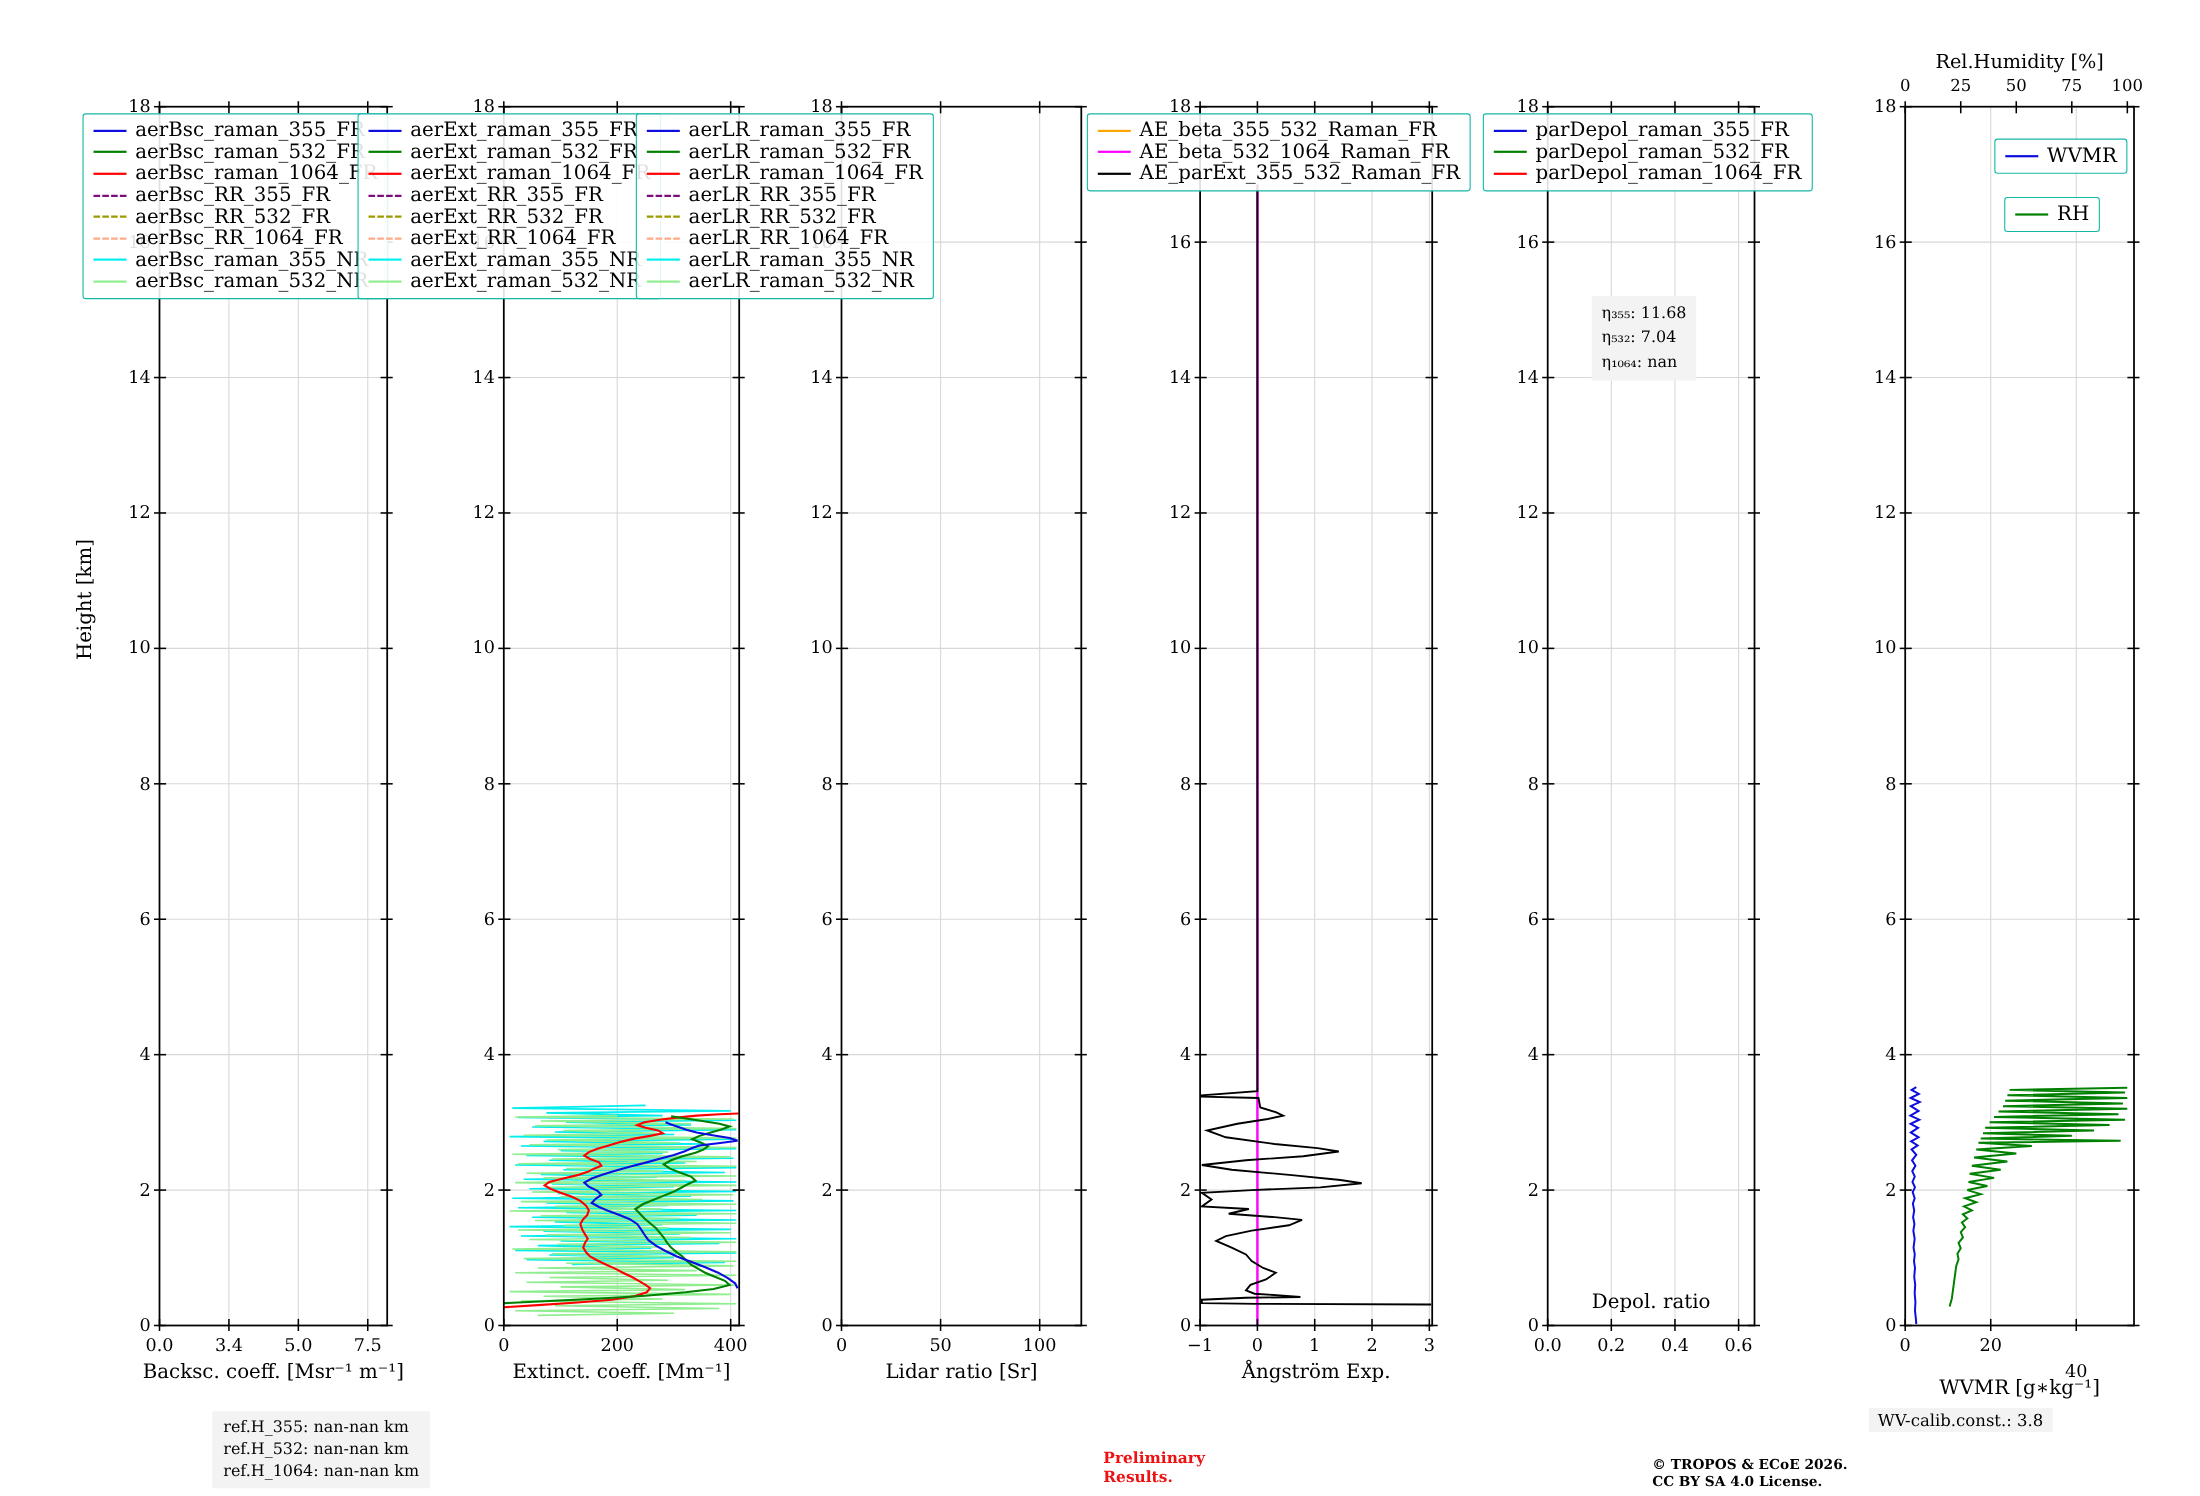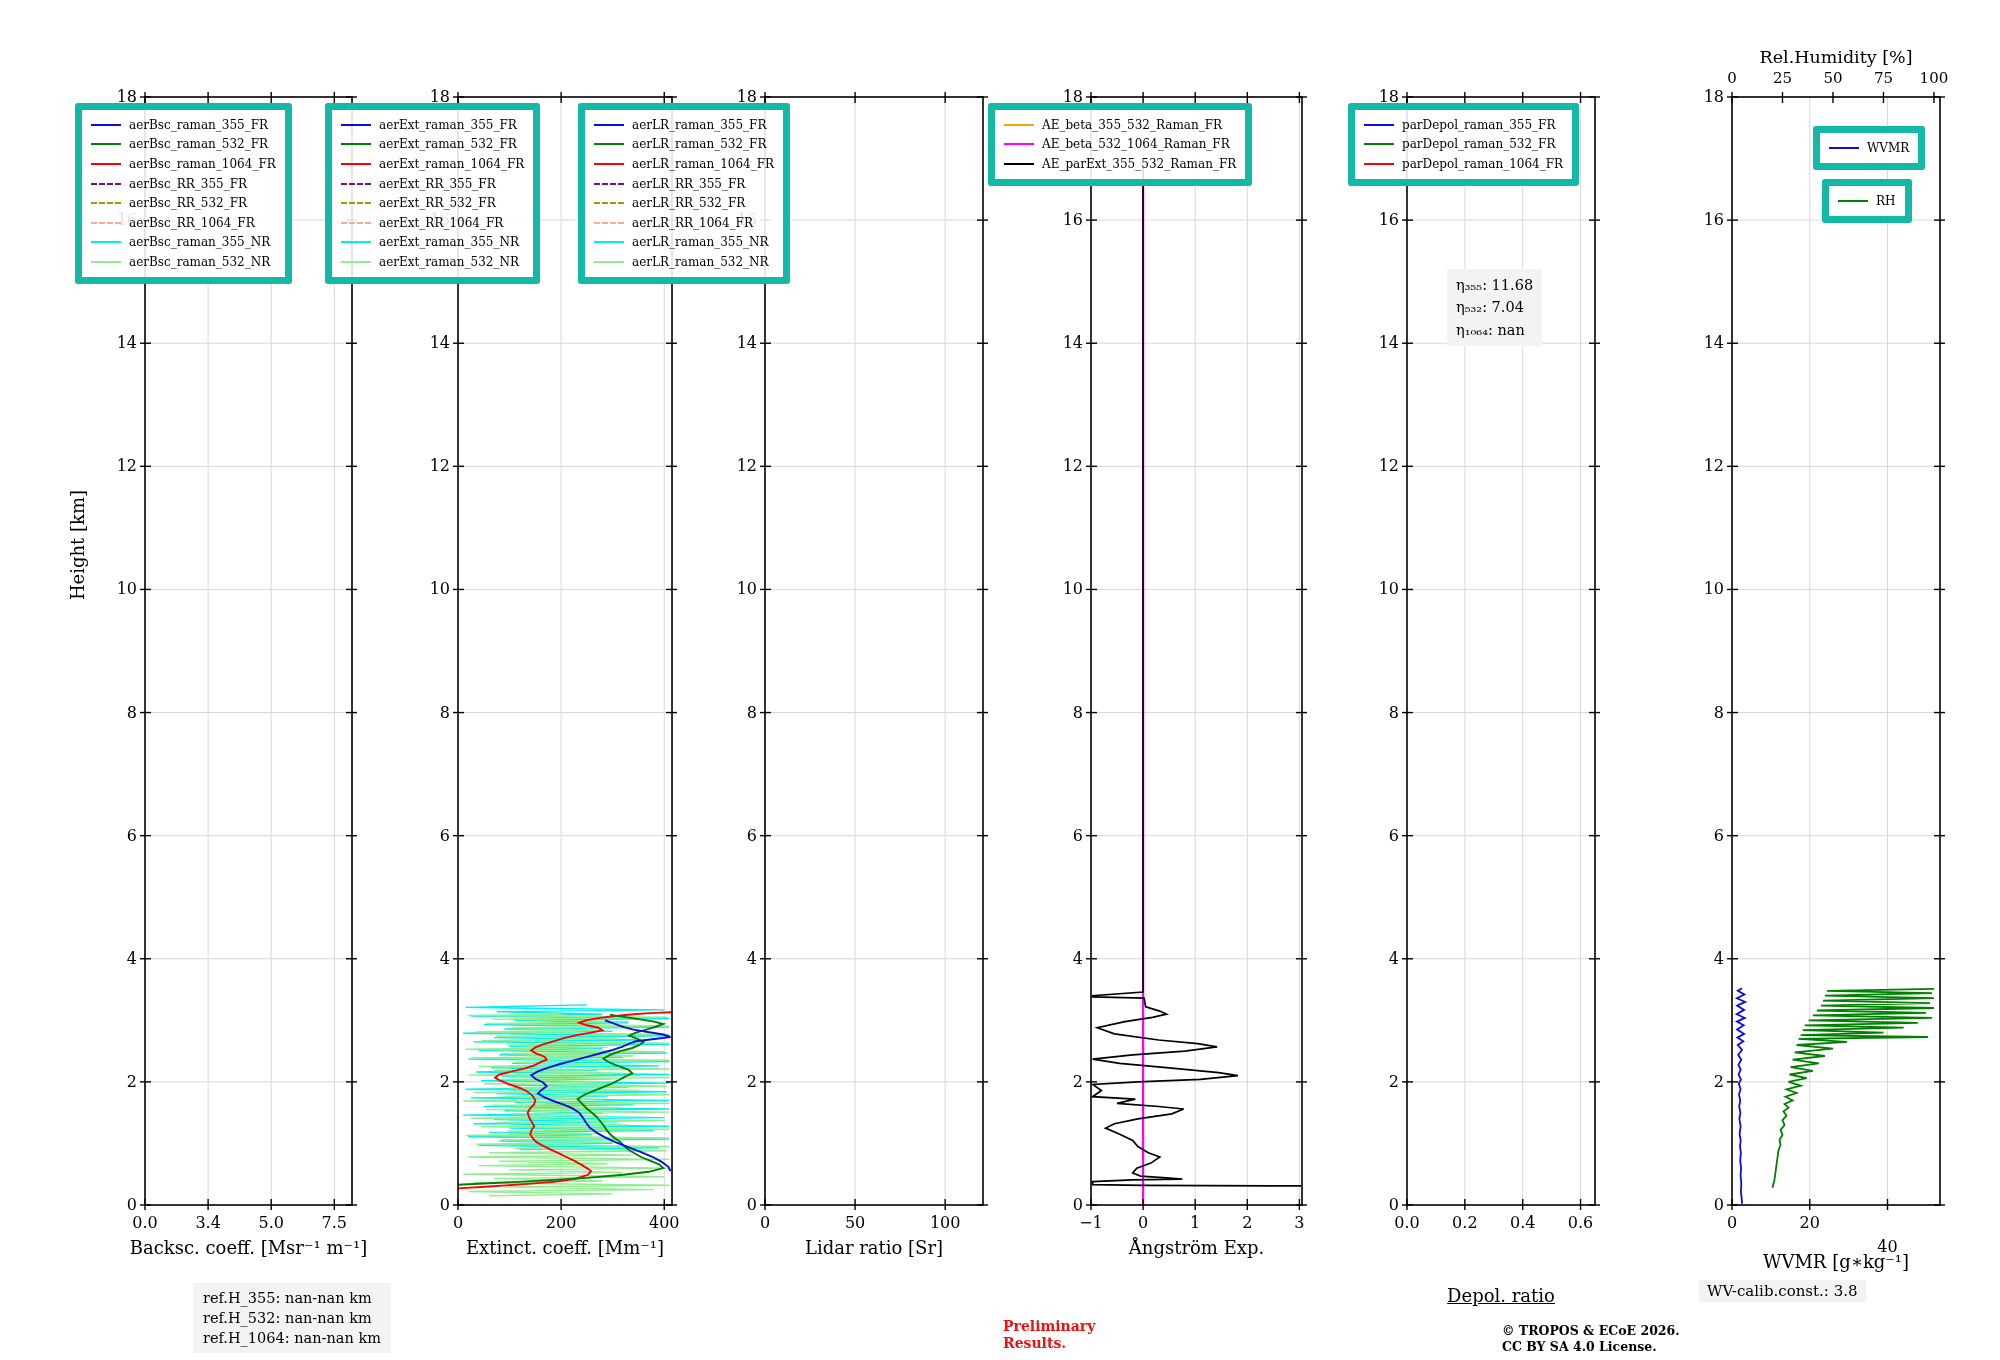--- a/index.html
+++ b/index.html
@@ -8,22 +8,22 @@
   .title{position:absolute;left:0;top:16px;width:2000px;text-align:center;font-size:20px;}
   .plot{position:absolute;}
   .plot svg{position:absolute;left:0;top:0;overflow:visible;}
   .xtlab{position:absolute;width:64px;text-align:center;font-size:16px;}
   .ytlab{position:absolute;width:40px;text-align:right;font-size:16px;}
   .ttlab{position:absolute;width:48px;text-align:center;font-size:15px;}
   .axlabel{position:absolute;text-align:center;font-size:18px;white-space:nowrap;}
   .toplabel{position:absolute;text-align:center;font-size:17.5px;white-space:nowrap;}
   .hlabel{position:absolute;left:20px;top:534px;width:116px;height:22px;text-align:center;
           font-size:18px;transform:rotate(-90deg);}
-  .legend{position:absolute;background:rgba(255,255,255,.88);border:7px solid #14b8a6;
-          border-radius:3px;padding:5px 9px;font-size:12px;z-index:6;}
+  .legend{position:absolute;background:rgba(255,255,255,.88);border:1px solid #14b8a6;
+          border-radius:3px;padding:5px 9px;font-size:18px;z-index:6;}
   .lrow{display:flex;align-items:center;gap:8px;height:19.6px;white-space:nowrap;}
   .lsample{width:30px;flex:0 0 30px;height:0;}
   .ann{position:absolute;background:#f3f3f4;padding:5px 9px;font-size:14.5px;line-height:1.55;z-index:4;}
   .refbox{position:absolute;left:193px;top:1283px;background:#f3f3f4;padding:5px 10px;
           font-size:14.5px;line-height:1.38;}
   .prelim{position:absolute;left:1003px;top:1318px;color:#ee1111;font-weight:bold;
           font-size:14px;line-height:1.2;}
   .copyr{position:absolute;left:1502px;top:1323px;font-weight:bold;font-size:12.5px;line-height:1.3;}
   .wvbox{position:absolute;left:1699px;top:1280px;background:#f3f3f4;padding:2px 8px;font-size:15px;}
   .ccwrap{position:absolute;left:664px;top:1257px;}
@@ -348,21 +348,21 @@
       <div class="ytlab" style="left: -48px; top: 1098px;">0</div>
       <div class="ytlab" style="left: -48px; top: 974.889px;">2</div>
       <div class="ytlab" style="left: -48px; top: 851.778px;">4</div>
       <div class="ytlab" style="left: -48px; top: 728.667px;">6</div>
       <div class="ytlab" style="left: -48px; top: 605.556px;">8</div>
       <div class="ytlab" style="left: -48px; top: 482.444px;">10</div>
       <div class="ytlab" style="left: -48px; top: 359.333px;">12</div>
       <div class="ytlab" style="left: -48px; top: 236.222px;">14</div>
       <div class="ytlab" style="left: -48px; top: 113.111px;">16</div>
       <div class="ytlab" style="left: -48px; top: -10px;">18</div>
-      <div class="axlabel" style="left: -56px; width: 300px; top: 1188px; text-decoration: underline;">Depol. ratio</div>
+      <div class="axlabel" style="left: -56px; width: 300px; top: 1076px;">Depol. ratio</div>
       <div class="ann" style="left: 40px; top: 172px;">
         <div>η₃₅₅: 11.68</div>
         <div>η₅₃₂: 7.04</div>
         <div>η₁₀₆₄: nan</div>
       </div>
     </div>
   <div class="plot" style="left: 1732px; top: 97px; width: 208px; height: 1108px;">
       <svg width="208" height="1108" viewBox="0 0 208 1108">
         <defs>
           <clipPath id="clip5">

